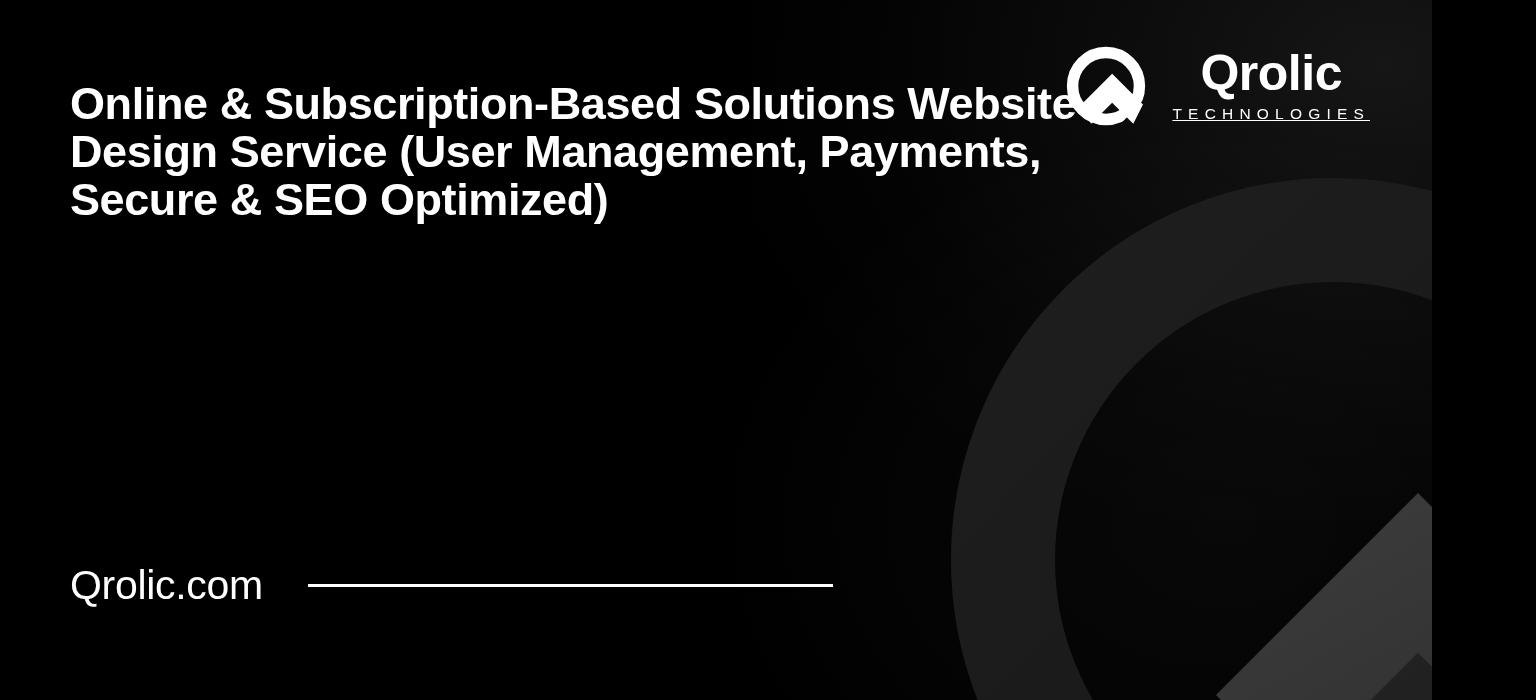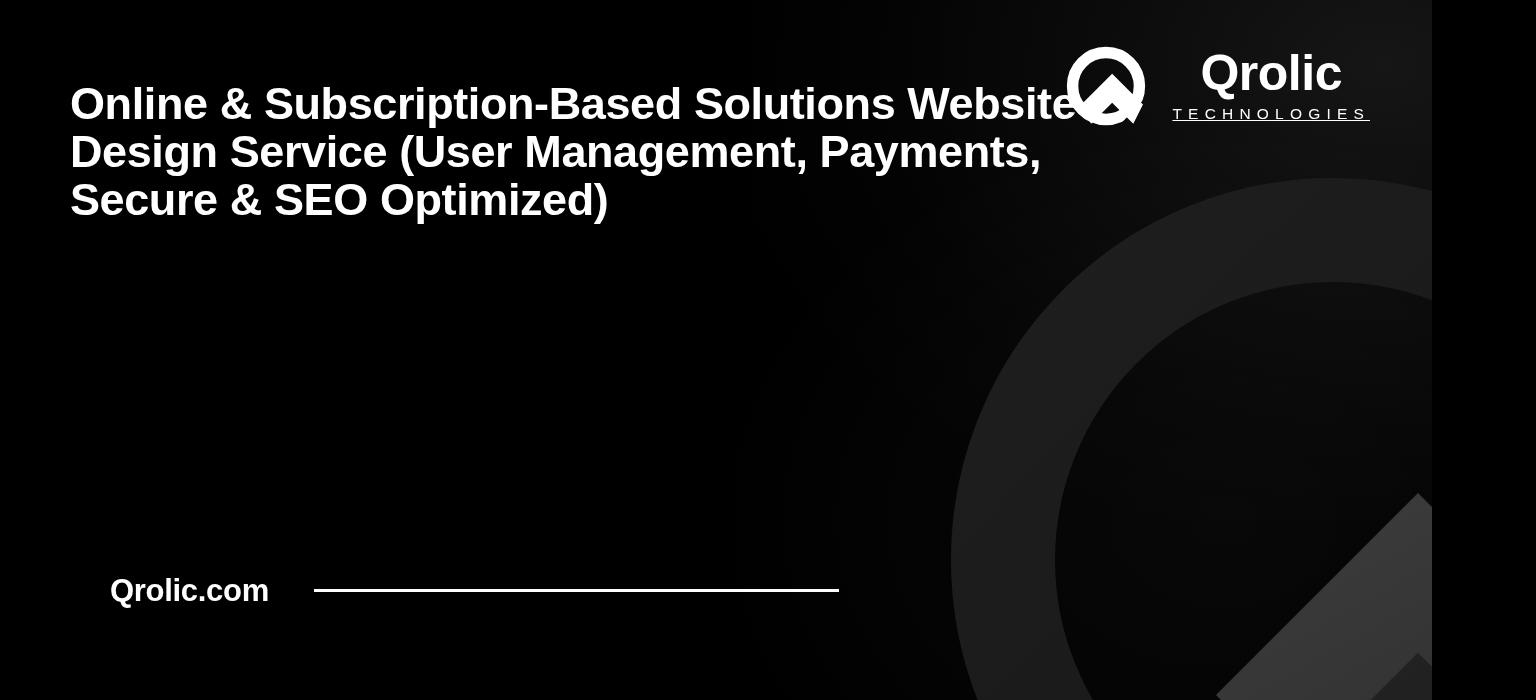--- a/index.html
+++ b/index.html
@@ -140,26 +140,25 @@
     position: absolute;
     left: 70px;
     bottom: 94px;
     display: flex;
     align-items: center;
     z-index: 6;
   }
 
   .footer-site {
     color: #ffffff;
-    font-size: 31px;
+    font-size: 41px;
     line-height: 1;
-    font-weight: 700;
+    font-weight: 400;
     letter-spacing: -0.3px;
     white-space: nowrap;
-    margin-left: 40px;
   }
 
   .footer-rule {
     width: 525px;
     height: 3px;
     background: #ffffff;
     margin-left: 45px;
     border: 0;
   }
 </style>

